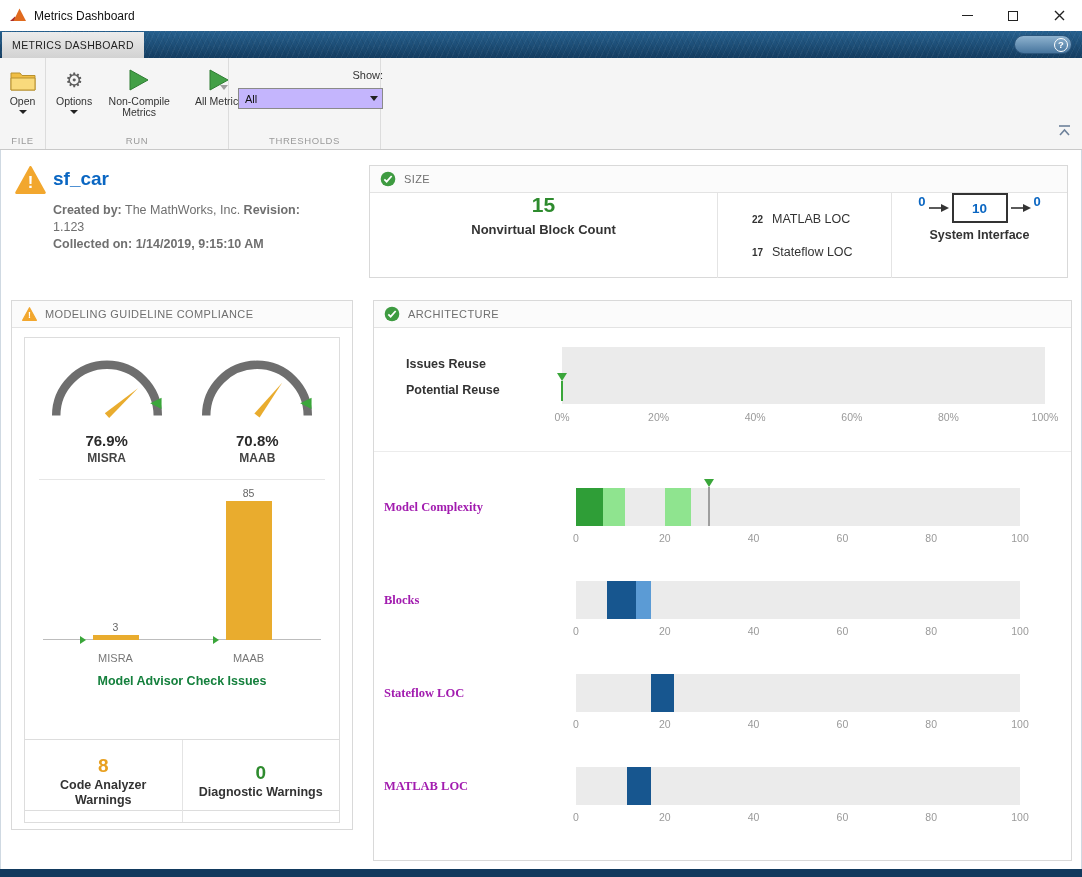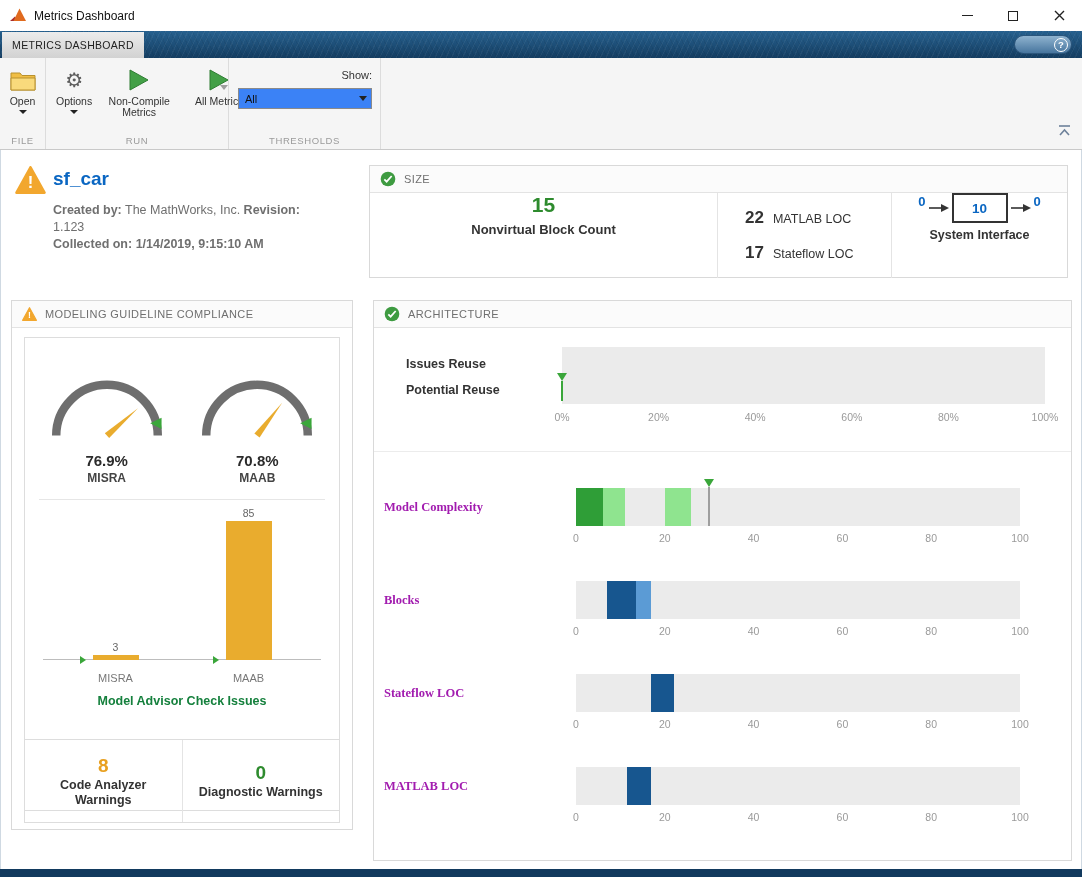--- a/index.html
+++ b/index.html
@@ -41,21 +41,21 @@
   .rbtn { display:flex; flex-direction:column; align-items:center; gap:3px; font-size:10.5px; color:#333; padding:0 2px; cursor:default; }
   .rbtn-label { text-align:center; line-height:11px; }
   .icon { display:flex; align-items:center; justify-content:center; height:26px; }
   .gear-glyph { font-size:20px; color:#5d5d5d; line-height:24px; }
   .dd-arrow { width:0; height:0; border-left:4px solid transparent; border-right:4px solid transparent; border-top:4px solid #222; display:block; }
   .sec-file .section-body { justify-content:center; }
   .sec-run .section-body { padding-left:8px; gap:10px; }
   .two-line { width:66px; }
   .show-group { display:flex; flex-direction:column; padding:2px 0 0 9px;align-items:flex-end; }
   .show-label { font-size:11px; color:#333; }
-  .combo { margin-top:7px; width:134px; height:21px; border:1px solid #8a8a8a; background:#3b82f6; display:flex; align-items:center; font-size:11px; color:#111; }
+  .combo { margin-top:7px; width:145px; height:21px; border:1px solid #8a8a8a; background:#c4b5fd; display:flex; align-items:center; font-size:11px; color:#111; }
   .combo-text { flex:1; padding-left:6px; }
   .combo-arrow-box { width:17px; height:100%; display:flex; align-items:center; justify-content:center; }
   .combo-arrow { width:0; height:0; border-left:4px solid transparent; border-right:4px solid transparent; border-top:5px solid #222; }
   .collapse-icon { position:absolute; right:10px; bottom:8px; }
 
   
   .main { position:absolute; top:150px; left:0; right:0; bottom:8px; background:#fff; border-left:1px solid #cfd9e2; border-right:1px solid #cfd9e2; }
   .bottombar { position:absolute; left:0; right:0; bottom:0; height:8px; background:#123a5e; }
 
   
@@ -73,30 +73,30 @@
   
   #size-panel { left:368px; top:15px; width:699px; height:113px; }
   .size-body { display:flex; height:85px; }
   .size-col { display:flex; flex-direction:column; align-items:center; justify-content:flex-start; }
   .size-col1 { width:348px; border-right:1px solid #e4e4e4; }
   .size-col2 { width:174px; border-right:1px solid #e4e4e4; align-items:flex-start; justify-content:space-evenly; padding-left:27px; }
   .size-col3 { flex:1; }
   .big-green { font-size:21px; font-weight:bold; color:#2E8B2E; }
   .size-lbl { font-size:13px; font-weight:bold; color:#333; margin-top:5px; }
   .loc-row { display:flex; gap:9px; align-items:baseline; font-size:12.5px; color:#333; }
-  .loc-num { font-weight:bold; font-size:17px; min-width:18px; text-align:right; }
+  .loc-num { font-weight:bold; font-size:10px; min-width:18px; text-align:right; }
   .iface { display:flex; align-items:center; gap:3px; }
   .iface-num { color:#0A66C2; font-weight:bold; font-size:13px; transform:translateY(-7px); }
   .iface-box { width:56px; height:30px; border:2px solid #333; background:#fff; display:flex; align-items:center; justify-content:center;
     font-weight:bold; color:#0A66C2; font-size:13.5px; }
   .iface-label { font-size:12.5px; font-weight:bold; color:#333; margin-top:5px; }
 
   
   #compliance-panel { left:10px; top:150px; width:342px; height:530px; }
-  .comp-card1 { position:absolute; left:12px; top:36px; width:316px; height:474px; border:1px solid #ddd; padding-top:28px; }
+  .comp-card1 { position:absolute; left:12px; top:36px; width:316px; height:474px; border:1px solid #ddd; padding-top:8px; }
   .gauges { display:flex; justify-content:space-evenly; }
   .gauge { width:138px; text-align:center; }
   .gauge-svg { width:132px; height:79px; }
   .gauge-value { font-size:15px; font-weight:bold; color:#2b2b2b; margin-top:3px; }
   .gauge-label { font-size:12px; font-weight:bold; color:#444; margin-top:2px; }
   .comp-divider { margin:14px 14px 0; border-top:1px solid #e6e6e6; }
   .advisor-chart { position:relative; margin:8px 24px 0; height:204px; }
   .adv-baseline { position:absolute; left:-6px; right:-6px; bottom:52px; border-top:1px solid #bdbdbd; }
   .bars { position:absolute; left:0; right:0; bottom:52px; height:150px; display:flex; justify-content:space-around; align-items:flex-end; }
   .bar-col { position:relative; width:46px; display:flex; flex-direction:column; align-items:center; justify-content:flex-end; }

